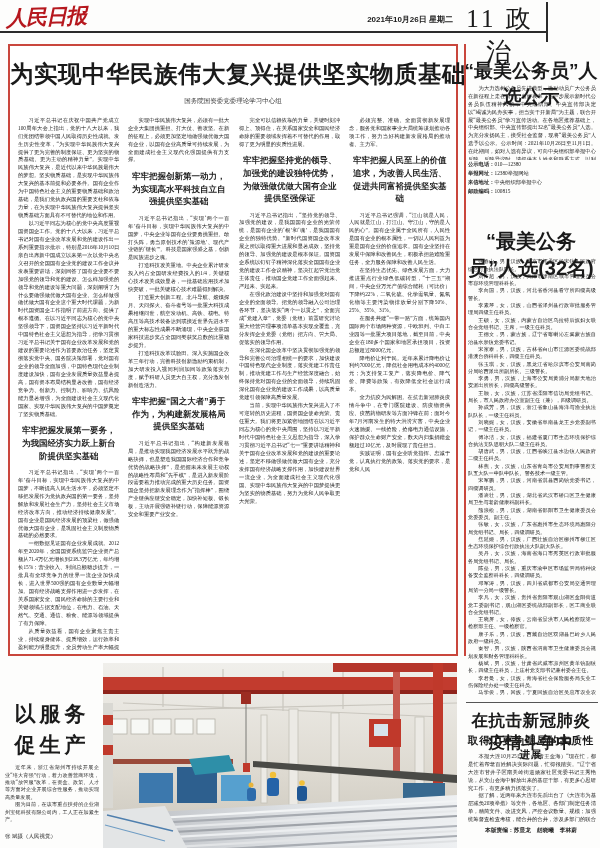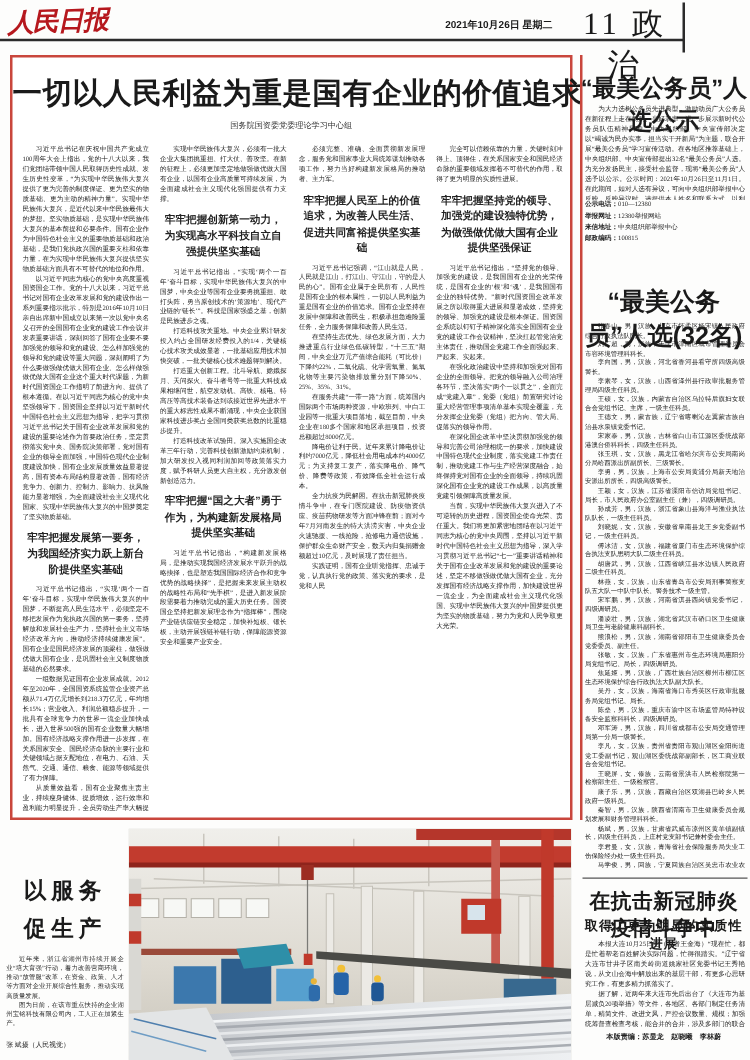--- a/index.html
+++ b/index.html
@@ -4,21 +4,21 @@
 <style>
   html,body{margin:0;padding:0;}
   body{width:600px;height:848px;position:relative;background:#fdfdfc;
        font-family:"Liberation Serif","DejaVu Serif",serif;color:#1a1a1a;overflow:hidden;}
   .abs{position:absolute;}
   
   #masthead{left:6px;top:3px;font-size:21px;font-weight:bold;font-style:italic;
             color:#b6181e;letter-spacing:-1px;transform:rotate(-2deg);}
   #header-rule{left:0;top:31px;width:547px;height:2px;background:#2b2b2b;}
   #header-bracket{left:546px;top:2px;width:2px;height:40px;background:#2b2b2b;}
-  #date-line{left:332px;top:14px;width:110px;font-size:8px;font-weight:bold;text-align:right;
+  #date-line{left:343px;top:14px;width:110px;font-size:8px;font-weight:bold;text-align:right;
              font-family:"Liberation Sans",sans-serif;}
   #page-sec{left:455px;top:2px;width:90px;font-size:25px;letter-spacing:3px;text-align:center;
             font-family:"Liberation Serif",serif;}
   
   #main-box{left:8px;top:44px;width:450px;height:612px;border:2px solid #c9463c;background:#fff;box-sizing:border-box;}
   #headline{left:10px;top:58px;width:446px;text-align:center;font-size:23.5px;font-weight:bold;
             font-family:"Liberation Sans","DejaVu Sans",sans-serif;white-space:nowrap;letter-spacing:.5px;}
   #byline-wrap{left:10px;top:96px;width:446px;height:14px;overflow:hidden;}
   #byline{width:200%;transform:scale(.5);transform-origin:0 0;font-size:13px;text-align:center;color:#333;}
   #cols{left:18px;top:116px;width:432px;height:534px;display:flex;gap:9px;overflow:hidden;}
@@ -42,42 +42,42 @@
   #names-wrap{left:468px;top:258px;width:128px;height:438px;overflow:hidden;}
   #names-wrap .tiny{line-height:1.42;font-size:10.3px;}
   #dl-divider{left:466px;top:702px;width:132px;height:1px;background:#555;}
   #dl-title{top:710px;font-size:16.5px;letter-spacing:.5px;}
   #dl-sub{top:734px;font-size:10.5px;letter-spacing:1px;}
   #dl-body-wrap{left:468px;top:752px;width:128px;height:70px;overflow:hidden;}
   #editors-wrap{left:462px;top:826px;width:138px;height:12px;overflow:hidden;}
   #editors{width:200%;transform:scale(.5);transform-origin:0 0;font-size:11.5px;text-align:center;font-weight:bold;
            font-family:"Liberation Sans",sans-serif;color:#222;}
   
-  .svc-title{left:4px;width:96px;text-align:center;font-size:18px;font-weight:bold;letter-spacing:4px;
+  .svc-title{left:4px;width:96px;text-align:center;font-size:21px;font-weight:bold;letter-spacing:4px;
              font-family:"Liberation Sans",sans-serif;}
   #svc-t1{top:700px;}
   #svc-t2{top:731px;font-family:Liberation Mono, monospace;}
   #svc-cap-wrap{left:5px;top:764px;width:94px;height:66px;overflow:hidden;}
   #svc-cap-wrap .tiny{font-size:10.2px;line-height:1.45;color:#2a2a2a;}
   #svc-credit-wrap{left:5px;top:832px;width:94px;height:12px;overflow:hidden;}
   #svc-credit{width:200%;transform:scale(.5);transform-origin:0 0;font-size:11px;color:#222;}
   
   #photo{left:103px;top:663px;width:354px;height:185px;overflow:hidden;background:#dcd9d2;}
 </style>
 </head>
 <body>
 
 <div class="abs" id="masthead">人民日报</div>
 <div class="abs" id="header-rule"></div>
 <div class="abs" id="header-bracket"></div>
 <div class="abs" id="date-line">2021年10月26日 星期二</div>
 <div class="abs" id="page-sec">11 政治</div>
 
 <div class="abs" id="main-box"></div>
-<div class="abs" id="headline">一切以人民利益为重是国有企业的价值追求</div>
+<div class="abs" id="headline">为实现中华民族伟大复兴提供坚实物质基础</div>
 <div class="abs" id="byline-wrap">
   <div id="byline">国务院国资委党委理论学习中心组</div>
 </div>
 <div class="abs" id="cols">
   <div class="col">
     <div class="tiny">
         <p>习近平总书记在庆祝中国共产党成立100周年大会上指出，党的十八大以来，我们党团结带领中国人民取得历史性成就、发生历史性变革，“为实现中华民族伟大复兴提供了更为完善的制度保证、更为坚实的物质基础、更为主动的精神力量”。实现中华民族伟大复兴，是近代以来中华民族最伟大的梦想。坚实物质基础，是实现中华民族伟大复兴的基本前提和必要条件。国有企业作为中国特色社会主义的重要物质基础和政治基础，是我们党执政兴国的重要支柱和依靠力量，在为实现中华民族伟大复兴提供坚实物质基础方面具有不可替代的地位和作用。</p>
         <p>以习近平同志为核心的党中央高度重视国资国企工作。党的十八大以来，习近平总书记对国有企业改革发展和党的建设作出一系列重要指示批示，特别是2016年10月10日亲自出席新中国成立以来第一次以党中央名义召开的全国国有企业党的建设工作会议并发表重要讲话，深刻回答了国有企业要不要加强党的领导和党的建设、怎么样加强党的领导和党的建设等重大问题，深刻阐明了为什么要做强做优做大国有企业、怎么样做强做优做大国有企业这个重大时代课题，为新时代国资国企工作指明了前进方向、提供了根本遵循。在以习近平同志为核心的党中央坚强领导下，国资国企坚持以习近平新时代中国特色社会主义思想为指导，把学习贯彻习近平总书记关于国有企业改革发展和党的建设的重要论述作为首要政治任务，坚定贯彻落实党中央、国务院决策部署，党对国有企业的领导全面加强，中国特色现代企业制度建设加快，国有企业发展质量效益显著提高，国有资本布局结构显著改善，国有经济竞争力、创新力、控制力、影响力、抗风险能力显著增强，为全面建设社会主义现代化国家、实现中华民族伟大复兴的中国梦奠定了坚实物质基础。</p>
         <h4>牢牢把握发展第一要务，为我国经济实力跃上新台阶提供坚实基础</h4>
         <p>习近平总书记指出，“实现‘两个一百年’奋斗目标，实现中华民族伟大复兴的中国梦，不断提高人民生活水平，必须坚定不移把发展作为党执政兴国的第一要务，坚持解放和发展社会生产力，坚持社会主义市场经济改革方向，推动经济持续健康发展”。国有企业是国民经济发展的顶梁柱，做强做优做大国有企业，是巩固社会主义制度物质基础的必然要求。</p>
@@ -92,38 +92,38 @@
         <p>习近平总书记指出，“实现‘两个一百年’奋斗目标，实现中华民族伟大复兴的中国梦，中央企业等国有企业要勇挑重担、敢打头阵，勇当原创技术的‘策源地’、现代产业链的‘链长’”。科技是国家强盛之基，创新是民族进步之魂。</p>
         <p>打造科技攻关重地。中央企业累计研发投入约占全国研发经费投入的1/4，关键核心技术攻关成效显著，一批基础应用技术加快突破，一批关键核心技术难题得到解决。</p>
         <p>打造重大创新工程。北斗导航、嫦娥探月、天问探火、奋斗者号等一批重大科技成果相继问世，航空发动机、高铁、核电、特高压等高技术装备达到或接近世界先进水平的重大标志性成果不断涌现，中央企业获国家科技进步奖占全国同类获奖总数的比重稳步提升。</p>
         <p>打造科技改革试验田。深入实施国企改革三年行动，完善科技创新激励约束机制，加大研发投入视同利润加回等政策落实力度，赋予科研人员更大自主权，充分激发创新创造活力。</p>
         <h4>牢牢把握“国之大者”勇于作为，为构建新发展格局提供坚实基础</h4>
         <p>习近平总书记指出，“构建新发展格局，是推动实现我国经济发展水平跃升的战略抉择，也是塑造我国国际经济合作和竞争优势的战略抉择”，是把握未来发展主动权的战略性布局和“先手棋”，是进入新发展阶段需要着力推动完成的重大历史任务。国资国企坚持把新发展理念作为“指挥棒”，围绕产业链供应链安全稳定，加快补短板、锻长板，主动开展强链补链行动，保障能源资源安全和重要产业安全。</p>
       </div>
   </div>
   <div class="col">
     <div class="tiny">
+        <p>完全可以信赖依靠的力量，关键时刻冲得上、顶得住，在关系国家安全和国民经济命脉的重要领域发挥着不可替代的作用，取得了更为明显的实质性进展。</p>
+        <h4>牢牢把握坚持党的领导、加强党的建设独特优势，为做强做优做大国有企业提供坚强保证</h4>
+        <p>习近平总书记指出，“坚持党的领导、加强党的建设，是我国国有企业的光荣传统，是国有企业的‘根’和‘魂’，是我国国有企业的独特优势。”新时代国资国企改革发展之所以取得重大进展和显著成效，坚持党的领导、加强党的建设是根本保证。国资国企系统以钉钉子精神深化落实全国国有企业党的建设工作会议精神，坚决扛起管党治党主体责任，推动国企党建工作全面强起来、严起来、实起来。</p>
+        <p>在强化政治建设中坚持和加强党对国有企业的全面领导。把党的领导融入公司治理各环节，坚决落实“两个一以贯之”，全面完成“党建入章”，党委（党组）前置研究讨论重大经营管理事项清单基本实现全覆盖，充分发挥企业党委（党组）把方向、管大局、促落实的领导作用。</p>
+        <p>在深化国企改革中坚决贯彻加强党的领导和完善公司治理相统一的要求，加快建设中国特色现代企业制度，落实党建工作责任制，推动党建工作与生产经营深度融合，始终保持党对国有企业的全面领导，持续巩固深化国有企业党的建设工作成果，以高质量党建引领保障高质量发展。</p>
+        <p>当前，实现中华民族伟大复兴进入了不可逆转的历史进程，国资国企使命光荣、责任重大。我们将更加紧密地团结在以习近平同志为核心的党中央周围，坚持以习近平新时代中国特色社会主义思想为指导，深入学习贯彻习近平总书记“七一”重要讲话精神和关于国有企业改革发展和党的建设的重要论述，坚定不移做强做优做大国有企业，充分发挥国有经济战略支撑作用，加快建设世界一流企业，为全面建成社会主义现代化强国、实现中华民族伟大复兴的中国梦提供更为坚实的物质基础，努力为党和人民争取更大光荣。</p>
+      </div>
+  </div>
+  <div class="col">
+    <div class="tiny">
         <p>必须完整、准确、全面贯彻新发展理念，服务党和国家事业大局统筹谋划推动各项工作，努力当好构建新发展格局的推动者、主力军。</p>
         <h4>牢牢把握人民至上的价值追求，为改善人民生活、促进共同富裕提供坚实基础</h4>
         <p>习近平总书记强调，“江山就是人民，人民就是江山，打江山、守江山，守的是人民的心”。国有企业属于全民所有，人民性是国有企业的根本属性，一切以人民利益为重是国有企业的价值追求。国有企业坚持在发展中保障和改善民生，积极承担急难险重任务，全力服务保障和改善人民生活。</p>
         <p>在坚持生态优先、绿色发展方面，大力推进重点行业绿色低碳转型，“十三五”期间，中央企业万元产值综合能耗（可比价）下降约22%，二氧化硫、化学需氧量、氮氧化物等主要污染物排放量分别下降50%、25%、35%、31%。</p>
         <p>在服务共建“一带一路”方面，统筹国内国际两个市场两种资源，中欧班列、中白工业园等一批重大项目落地，截至目前，中央企业在180多个国家和地区承担项目，投资总额超过8000亿元。</p>
         <p>降电价让利于民。近年来累计降电价让利约7000亿元，降低社会用电成本约4000亿元；为支持复工复产，落实降电价、降气价、降费等政策，有效降低全社会运行成本。</p>
         <p>全力抗疫为民解困。在抗击新冠肺炎疫情斗争中，在专门医院建设、防疫物资供应、疫苗药物研发等方面冲锋在前；面对今年7月河南发生的特大洪涝灾害，中央企业火速驰援、一线抢险，抢修电力通信设施，保护群众生命财产安全，数天内归集捐赠金额超过10亿元，及时展现了责任担当。</p>
         <p>实践证明，国有企业听党指挥、忠诚于党，认真执行党的政策、落实党的要求，是党和人民</p>
-      </div>
-  </div>
-  <div class="col">
-    <div class="tiny">
-        <p>完全可以信赖依靠的力量，关键时刻冲得上、顶得住，在关系国家安全和国民经济命脉的重要领域发挥着不可替代的作用，取得了更为明显的实质性进展。</p>
-        <h4>牢牢把握坚持党的领导、加强党的建设独特优势，为做强做优做大国有企业提供坚强保证</h4>
-        <p>习近平总书记指出，“坚持党的领导、加强党的建设，是我国国有企业的光荣传统，是国有企业的‘根’和‘魂’，是我国国有企业的独特优势。”新时代国资国企改革发展之所以取得重大进展和显著成效，坚持党的领导、加强党的建设是根本保证。国资国企系统以钉钉子精神深化落实全国国有企业党的建设工作会议精神，坚决扛起管党治党主体责任，推动国企党建工作全面强起来、严起来、实起来。</p>
-        <p>在强化政治建设中坚持和加强党对国有企业的全面领导。把党的领导融入公司治理各环节，坚决落实“两个一以贯之”，全面完成“党建入章”，党委（党组）前置研究讨论重大经营管理事项清单基本实现全覆盖，充分发挥企业党委（党组）把方向、管大局、促落实的领导作用。</p>
-        <p>在深化国企改革中坚决贯彻加强党的领导和完善公司治理相统一的要求，加快建设中国特色现代企业制度，落实党建工作责任制，推动党建工作与生产经营深度融合，始终保持党对国有企业的全面领导，持续巩固深化国有企业党的建设工作成果，以高质量党建引领保障高质量发展。</p>
-        <p>当前，实现中华民族伟大复兴进入了不可逆转的历史进程，国资国企使命光荣、责任重大。我们将更加紧密地团结在以习近平同志为核心的党中央周围，坚持以习近平新时代中国特色社会主义思想为指导，深入学习贯彻习近平总书记“七一”重要讲话精神和关于国有企业改革发展和党的建设的重要论述，坚定不移做强做优做大国有企业，充分发挥国有经济战略支撑作用，加快建设世界一流企业，为全面建成社会主义现代化强国、实现中华民族伟大复兴的中国梦提供更为坚实的物质基础，努力为党和人民争取更大光荣。</p>
       </div>
   </div>
 </div>
 <div class="abs" id="red-rule"></div>
 
 <div class="abs rc-title" id="gs-title">“最美公务员”人选公示</div>
 <div class="abs" id="gs-body-wrap">
   <div class="tiny">
       <p>为大力选树公务员先进典型，激励动员广大公务员在新征程上走在前列、当好表率，进一步展示新时代公务员队伍精神风貌，中央组织部、中央宣传部决定以“竭诚为民办实事，担当实干开新局”为主题，联合开展“最美公务员”学习宣传活动。在各地区推荐基础上，中央组织部、中央宣传部提出32名“最美公务员”人选。为充分发扬民主，接受社会监督，现将“最美公务员”人选予以公示。公示时间：2021年10月26日至11月1日。在此期间，如对人选有异议，可向中央组织部举报中心反映。反映异议时，请提供本人姓名和联系方式，以利调查核实和反馈情况。</p>
     </div>

